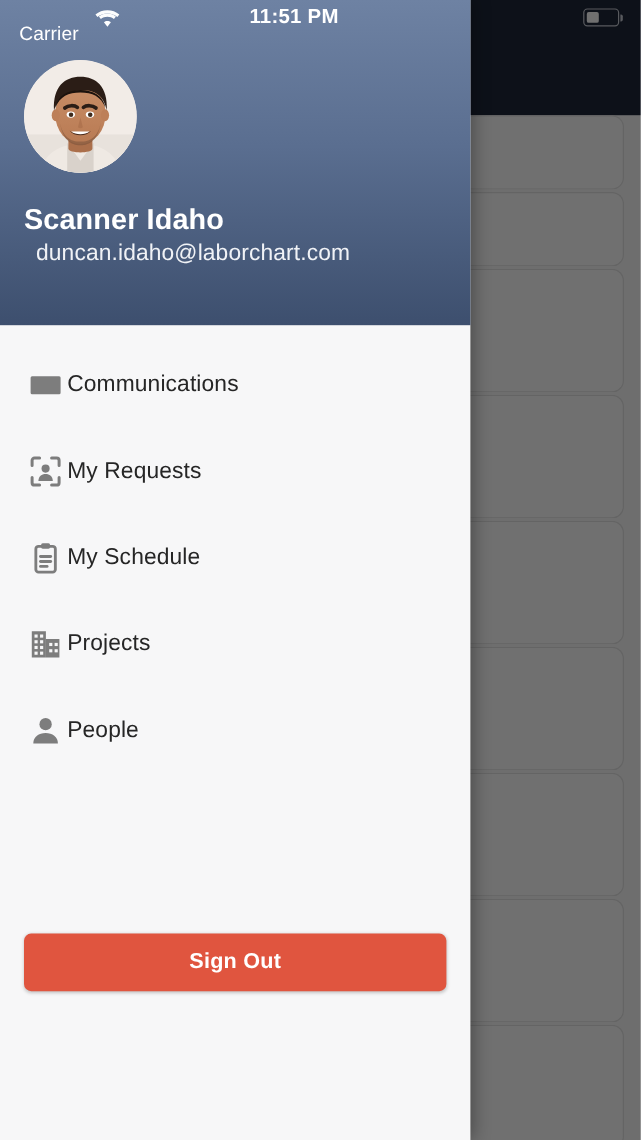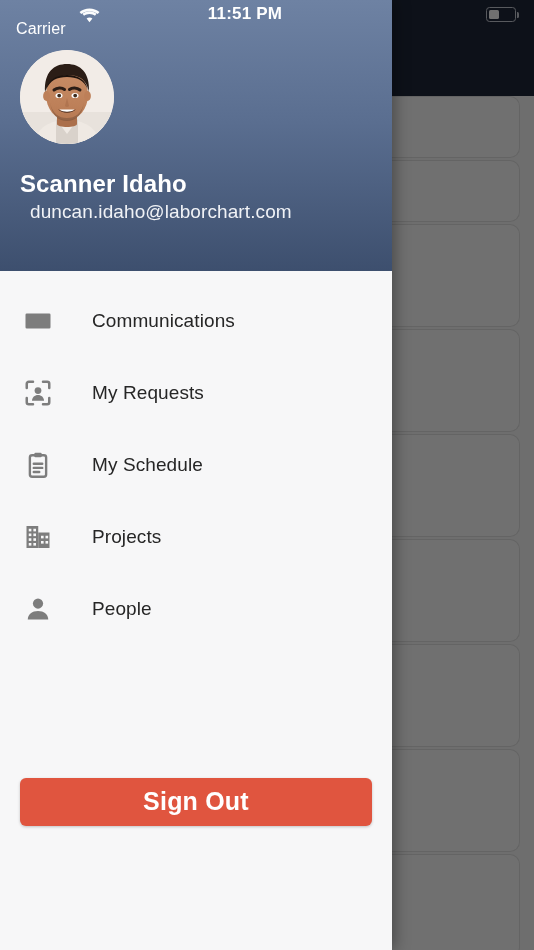--- a/index.html
+++ b/index.html
@@ -132,39 +132,38 @@
     padding-left: 20px;
     cursor: pointer;
   }
   .menu-icon {
     width: 36px; height: 36px;
     display: flex; align-items: center; justify-content: center;
     flex: 0 0 36px;
     color: #7d7d7d;
   }
   .menu-label {
-    margin-left: 36px;
     font-size: 19px;
     color: #262626;
     letter-spacing: 0.1px;
   }
 
   
   .signout-wrap {
     padding: 8px 20px 0 20px;
     flex: 0 0 auto;
   }
   .signout-btn {
     width: 100%; height: 48px;
     background: #e0553f;
     border: none;
     border-radius: 6px;
     color: #ffffff;
     font-family: "Liberation Sans", sans-serif;
-    font-size: 25px; font-weight: bold;
+    font-size: 18px; font-weight: bold;
     letter-spacing: 0.2px;
     cursor: pointer;
     box-shadow: 0 1px 3px rgba(0,0,0,0.22);
   }
   .drawer-filler { flex: 1 1 auto; }
 </style>
 </head>
 <body>
 
 <div id="screen">

